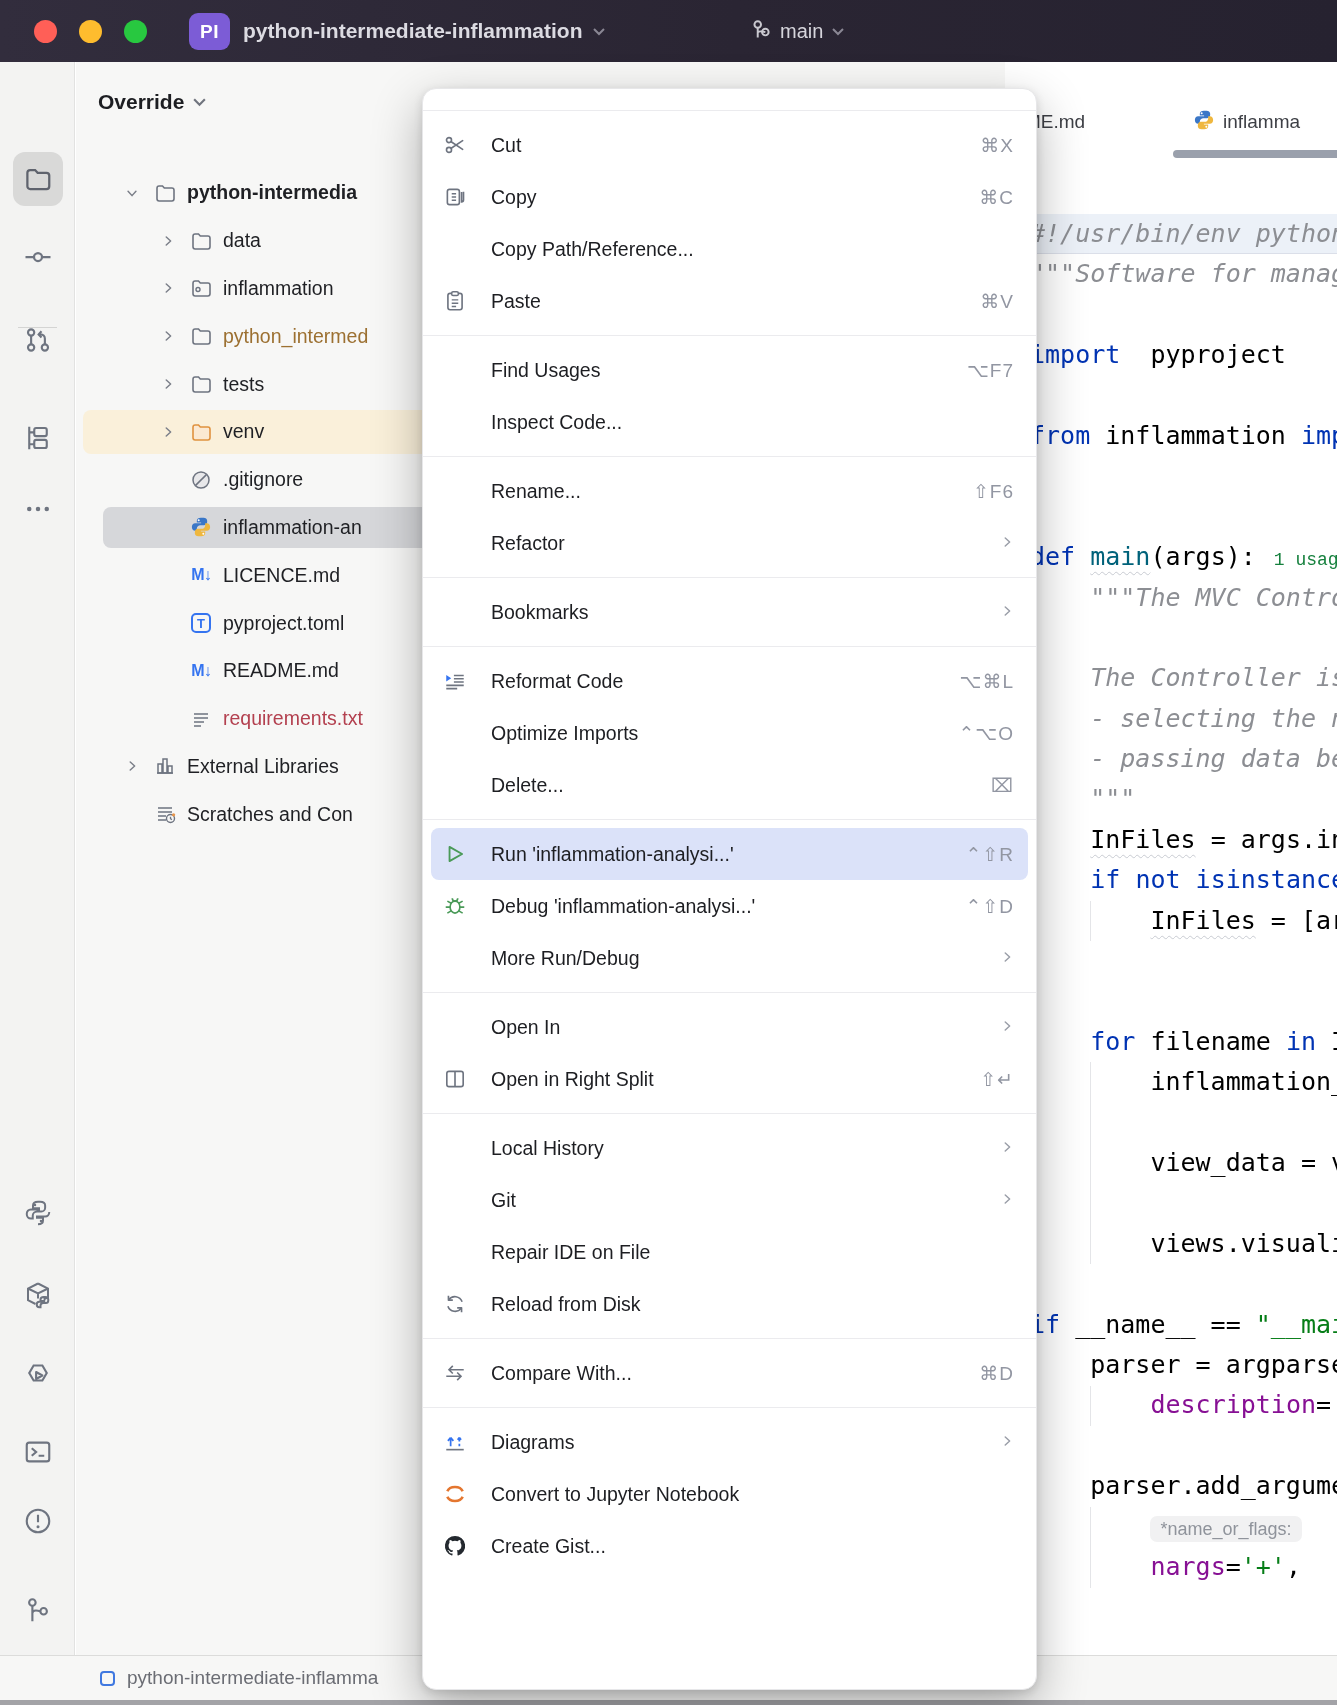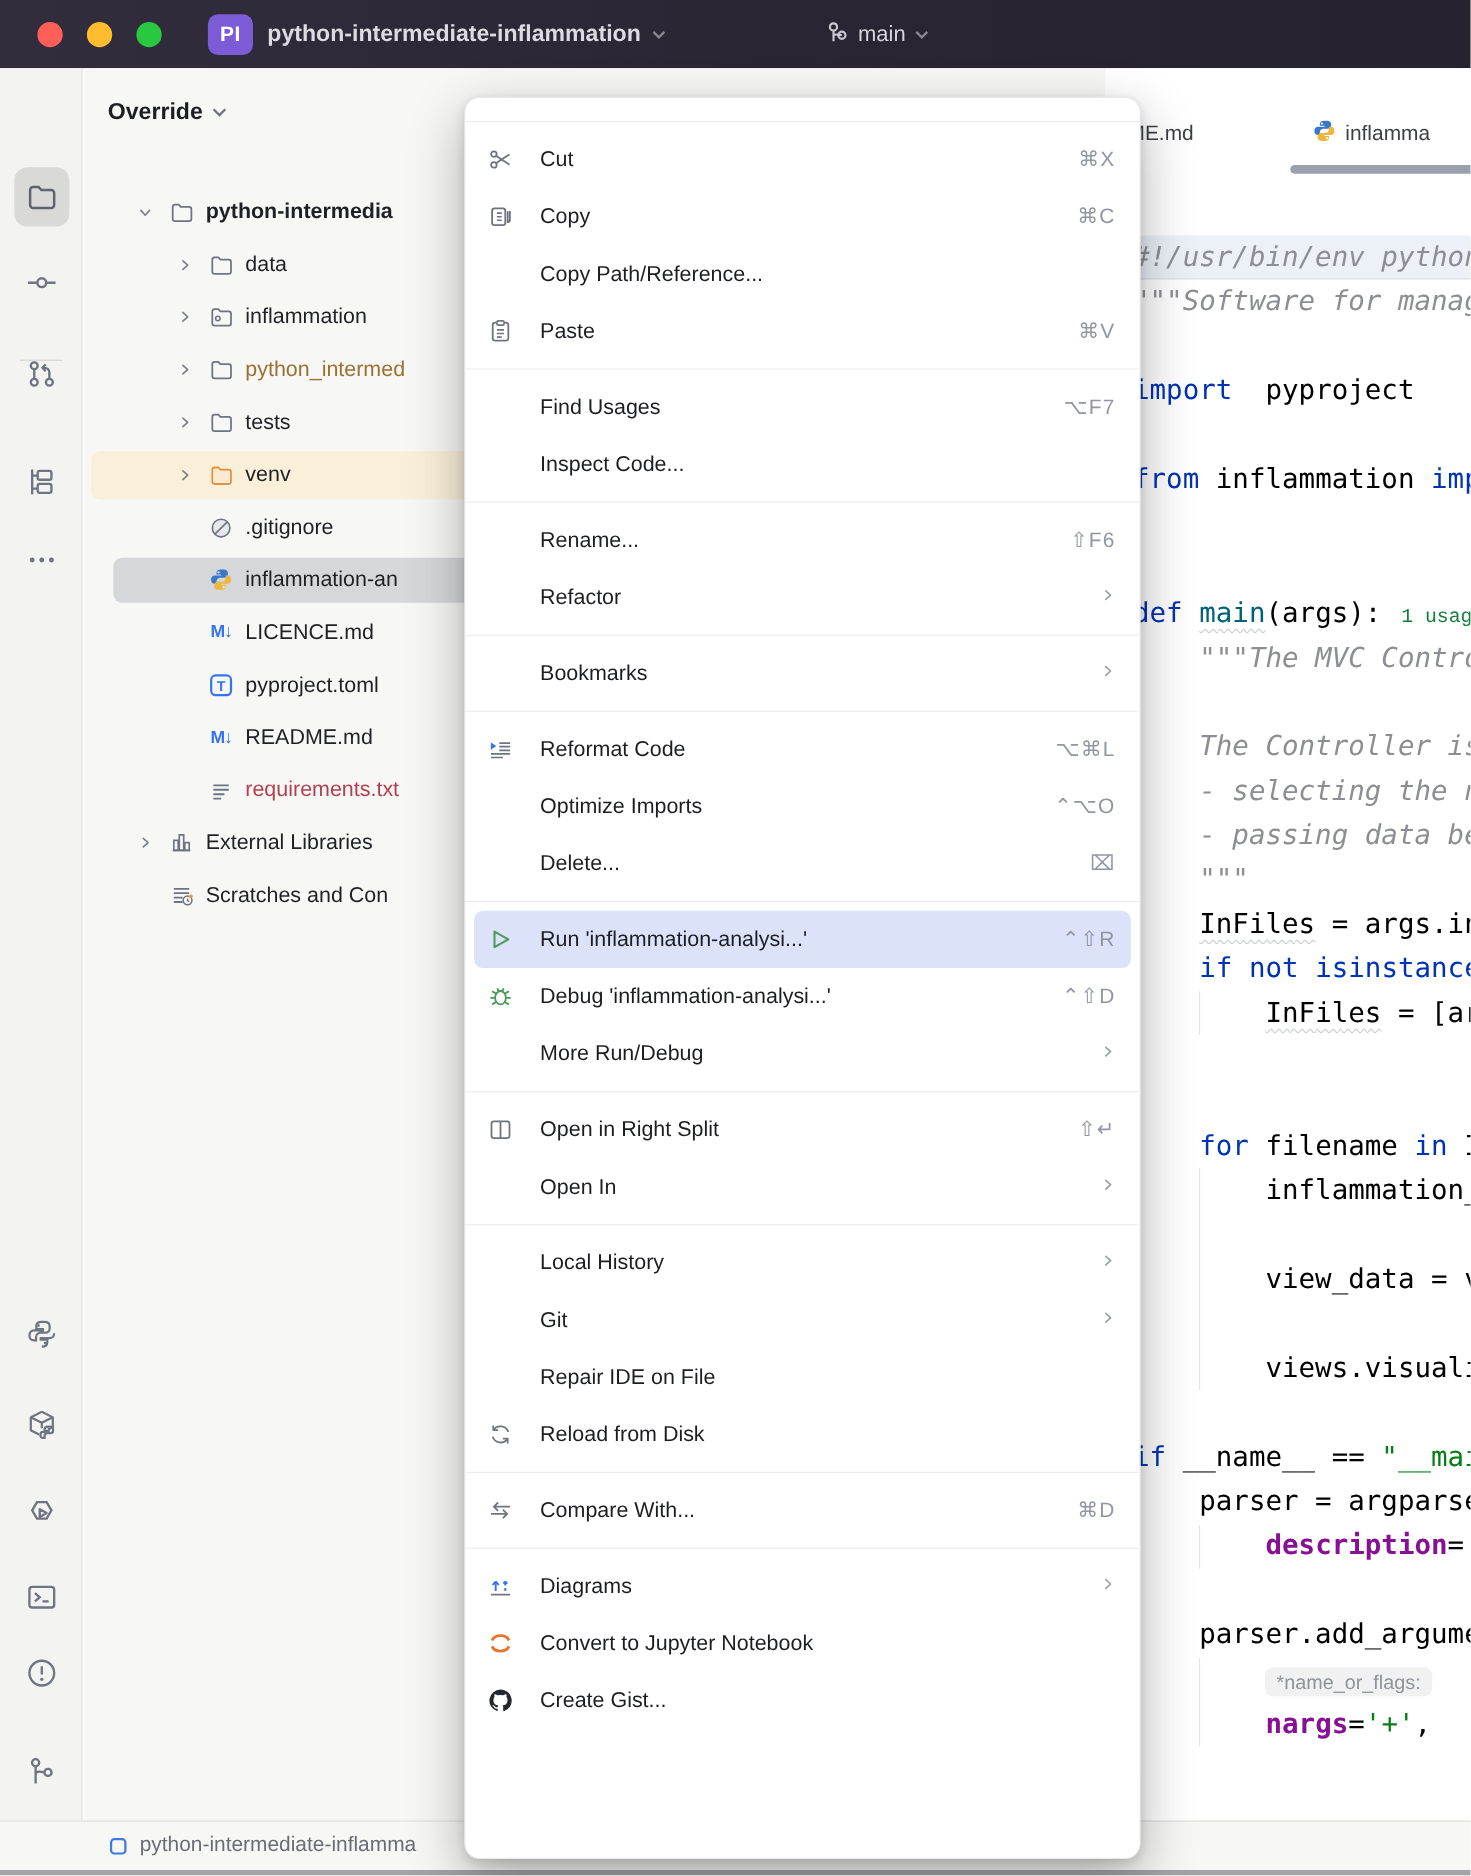--- a/index.html
+++ b/index.html
@@ -59,21 +59,21 @@
   
   .editor { position:absolute; left:1005px; top:62px; width:332px; height:1593px; background:#fff; overflow:hidden; }
   .tab { position:absolute; top:46px; height:28px; display:flex; align-items:center; gap:8px;
     font-size:19px; color:#3d3f45; white-space:nowrap; }
   .tabscroll { position:absolute; left:168px; top:88px; width:180px; height:8px; background:#9aa0ac; border-radius:4px; }
   .code { position:absolute; left:0; top:152px; width:100%;
     font-family:"DejaVu Sans Mono", monospace; font-size:25px; }
   .cline { height:40.4px; line-height:40.4px; padding-left:25px; white-space:pre; }
   .cline.band { background:#ecf1f8; border-bottom:1px solid #dbdfe9; }
   .kw { color:#0033b3; } .cm { color:#8c8e93; font-style:italic; }
-  .st { color:#067d17; } .pm { color:#871094;font-weight:bold; } .fn { color:#00627a; }
+  .st { color:#067d17; } .pm { color:#871094; } .fn { color:#00627a; }
   .wavy, .fn.wavy { text-decoration:underline; text-decoration-style:wavy;
     text-decoration-color:#c8cbd2; text-decoration-thickness:1px; text-underline-offset:6px; }
   .hint { font-family:Liberation Mono, monospace; font-size:18px; color:#15803d; margin-left:18px; }
   .pillhint { font-family:"Liberation Sans", sans-serif; font-size:18px; color:#8f939b;
     background:#f1f1f2; border-radius:7px; padding:3px 10px; }
   .guide { position:absolute; width:1px; background:#e4e5e8; }
 
   
   .statusbar { position:absolute; left:0; top:1655px; width:1337px; height:45px; background:#f7f7f6;
     border-top:1px solid #dcdcdb; display:flex; align-items:center; }
@@ -655,39 +655,39 @@
       <span class="ic"></span>
       <span class="lbl">More Run/Debug</span>
       <span class="sub"><span style="display: inline-flex; align-items: center;">
           <svg width="14" height="16" viewBox="0 0 16 16">
             <path d="M6 3.5l5 4.5-5 4.5" fill="none" stroke="#9a9ea8" stroke-width="1.7" stroke-linecap="round" stroke-linejoin="round"></path>
           </svg>
         </span></span>
     </div>
     <div class="msep"></div>
     <div class="mi">
-      <span class="ic">
-        <span style="display: inline-flex; align-items: center;">
-          <svg width="24" height="24" viewBox="0 0 22 22">
-            <rect x="3.5" y="4" width="15" height="14" rx="2" fill="none" stroke="#6e7480" stroke-width="1.5"></rect>
-            <path d="M11 4v14" stroke="#6e7480" stroke-width="1.5"></path>
-          </svg>
-        </span>
-      </span>
-      <span class="lbl">Open in Right Split</span>
-      <span class="sc">⇧↵</span>
-    </div>
-    <div class="mi">
       <span class="ic"></span>
       <span class="lbl">Open In</span>
       <span class="sub"><span style="display: inline-flex; align-items: center;">
           <svg width="14" height="16" viewBox="0 0 16 16">
             <path d="M6 3.5l5 4.5-5 4.5" fill="none" stroke="#9a9ea8" stroke-width="1.7" stroke-linecap="round" stroke-linejoin="round"></path>
           </svg>
         </span></span>
+    </div>
+    <div class="mi">
+      <span class="ic">
+        <span style="display: inline-flex; align-items: center;">
+          <svg width="24" height="24" viewBox="0 0 22 22">
+            <rect x="3.5" y="4" width="15" height="14" rx="2" fill="none" stroke="#6e7480" stroke-width="1.5"></rect>
+            <path d="M11 4v14" stroke="#6e7480" stroke-width="1.5"></path>
+          </svg>
+        </span>
+      </span>
+      <span class="lbl">Open in Right Split</span>
+      <span class="sc">⇧↵</span>
     </div>
     <div class="msep"></div>
     <div class="mi">
       <span class="ic"></span>
       <span class="lbl">Local History</span>
       <span class="sub"><span style="display: inline-flex; align-items: center;">
           <svg width="14" height="16" viewBox="0 0 16 16">
             <path d="M6 3.5l5 4.5-5 4.5" fill="none" stroke="#9a9ea8" stroke-width="1.7" stroke-linecap="round" stroke-linejoin="round"></path>
           </svg>
         </span></span>

